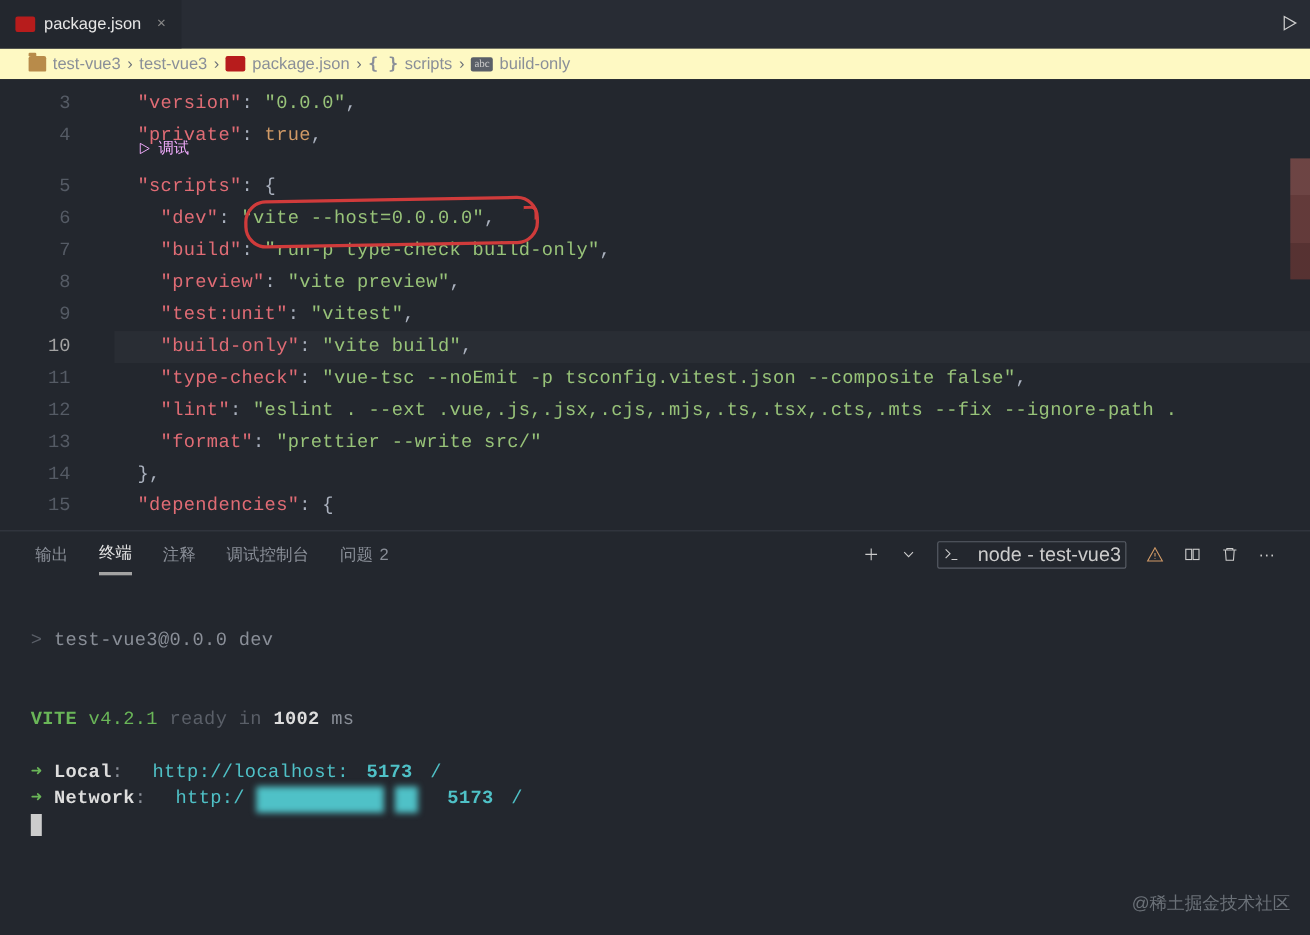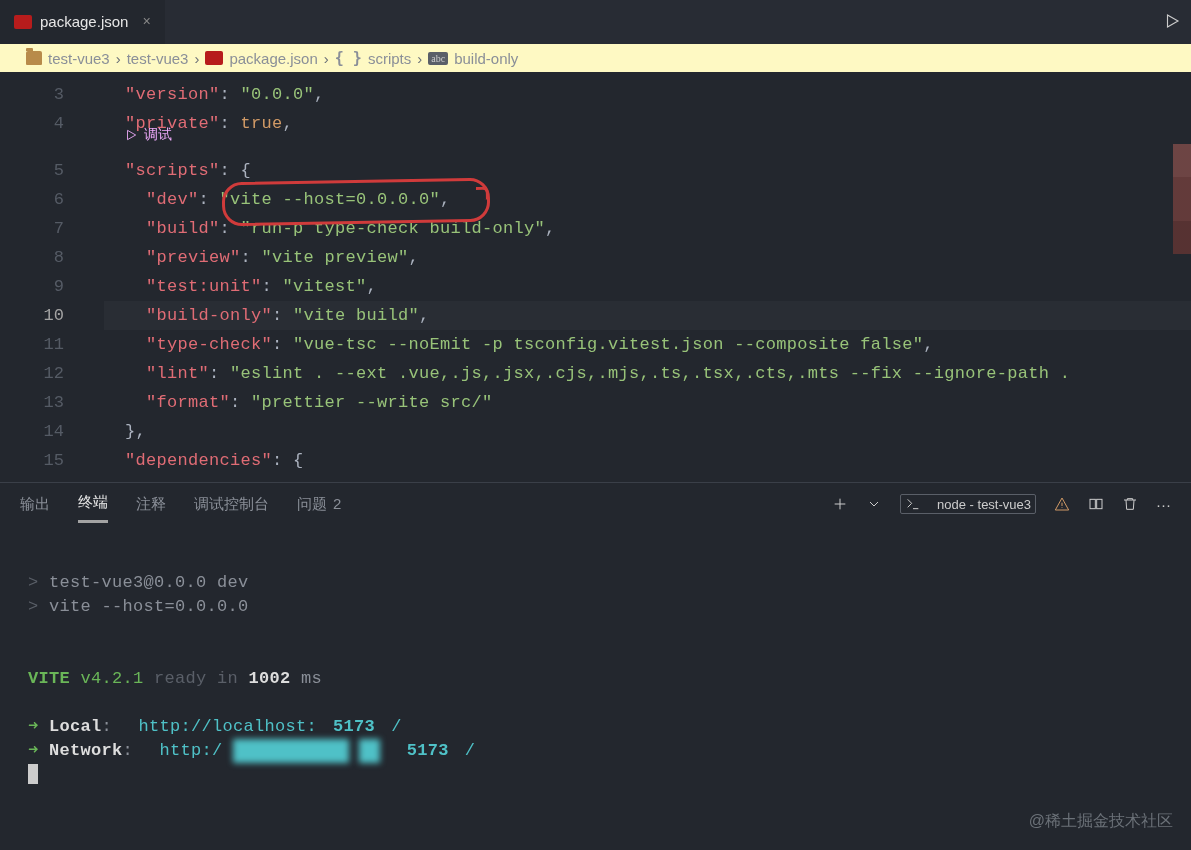--- a/index.html
+++ b/index.html
@@ -131,35 +131,35 @@
 
 .panel {
   background: #23272e;
   border-top: 1px solid #3a3f48;
   height: 370px;
 }
 .panel-tabs {
   height: 42px;
   display: flex;
   align-items: center;
-  padding: 0 20px;
+  padding: 0 32px;
   gap: 28px;
   font-size: 15px;
   font-family: -apple-system, "Segoe UI", sans-serif;
 }
 .ptab { color: #8a8f98; padding: 8px 0; cursor: pointer; }
 .ptab.active { color: #e6e6e6; border-bottom: 3px solid #a3a3a3; }
 .ptab .count { margin-left: 6px; }
 .panel-actions {
   margin-left: auto;
   display: flex; align-items: center; gap: 18px;
 }
 .pact { color: #ccc; display:inline-flex; align-items:center; gap:4px; font-family:-apple-system,"Segoe UI",sans-serif; }
 .pact svg { width:16px; height:16px; fill:none; stroke:currentColor; stroke-width:1.5; }
-.term-selector { border:1px solid #5a5f68; padding:1px 4px; border-radius:2px; display:flex; align-items:center; gap:16px; font-size:13px; }
+.term-selector { border:1px solid #5a5f68; padding:1px 4px; border-radius:2px; display:flex; align-items:center; gap:16px; font-size:18px; }
 .warn-tri { color:#d19a66; }
 
 .terminal {
   padding: 46px 28px 0 28px;
   font-size: 17px;
   line-height: 24px;
   letter-spacing: 0.3px;
 }
 .t-gray { color: #5a5f68; }
 .t-white { color: #ddd; font-weight: bold; }
@@ -293,21 +293,20 @@
           <svg viewBox="0 0 24 24">
             <path d="M3 6h18M8 6V4h8v2M6 6l1 14h10l1-14"></path>
           </svg>
         </span>
       <span class="pact">···</span>
     </div>
   </div>
 
   <div class="terminal">
     <div><span class="t-gray">&gt;</span><span class="t-dim"> test-vue3@0.0.0 dev</span></div>
-    <div><span class="t-gray">&gt;</span><span class="t-dim"> vite --host=0.0.0.0</span></div>
     <div>&nbsp;</div>
     <div>&nbsp;</div>
     <div>  <span class="t-green">VITE</span> <span class="t-green" style="font-weight:normal">v4.2.1</span><span class="t-gray">  ready in </span><span class="t-white">1002</span><span class="t-dim"> ms</span></div>
     <div>&nbsp;</div>
     <div>  <span class="t-arrow">➜  </span><span class="t-white">Local</span><span class="t-dim">:   </span><span class="t-cyan">http://localhost:</span><span class="t-cyan" style="font-weight:bold">5173</span><span class="t-cyan">/</span></div>
     <div>  <span class="t-arrow">➜  </span><span class="t-white">Network</span><span class="t-dim">: </span><span class="t-cyan">http:/</span> <span class="ip-blur">&nbsp;&nbsp;&nbsp;&nbsp;&nbsp;&nbsp;&nbsp;&nbsp;&nbsp;&nbsp;&nbsp;</span> <span class="ip-blur">&nbsp;&nbsp;</span> <span class="t-cyan" style="font-weight:bold">5173</span><span class="t-cyan">/</span></div>
     <div><span class="cursor-block"></span></div>
   </div>
 </div>
 

